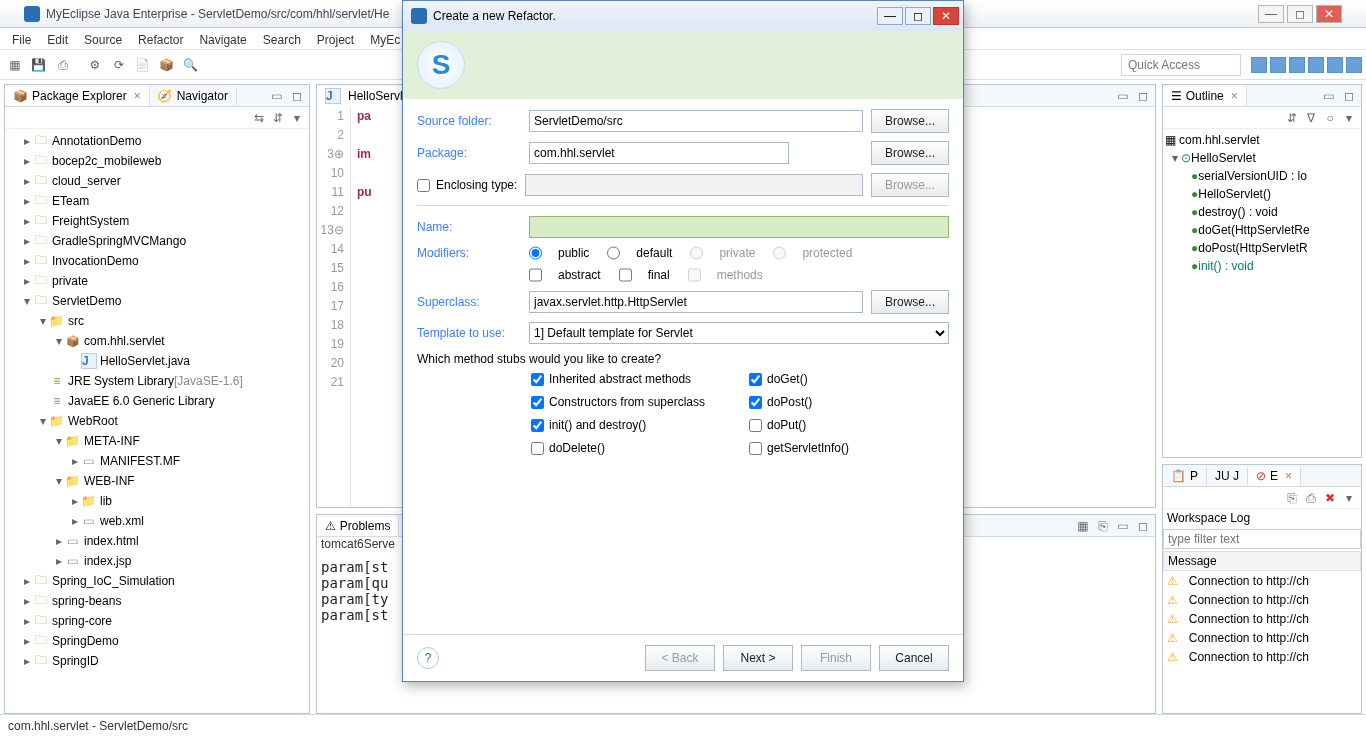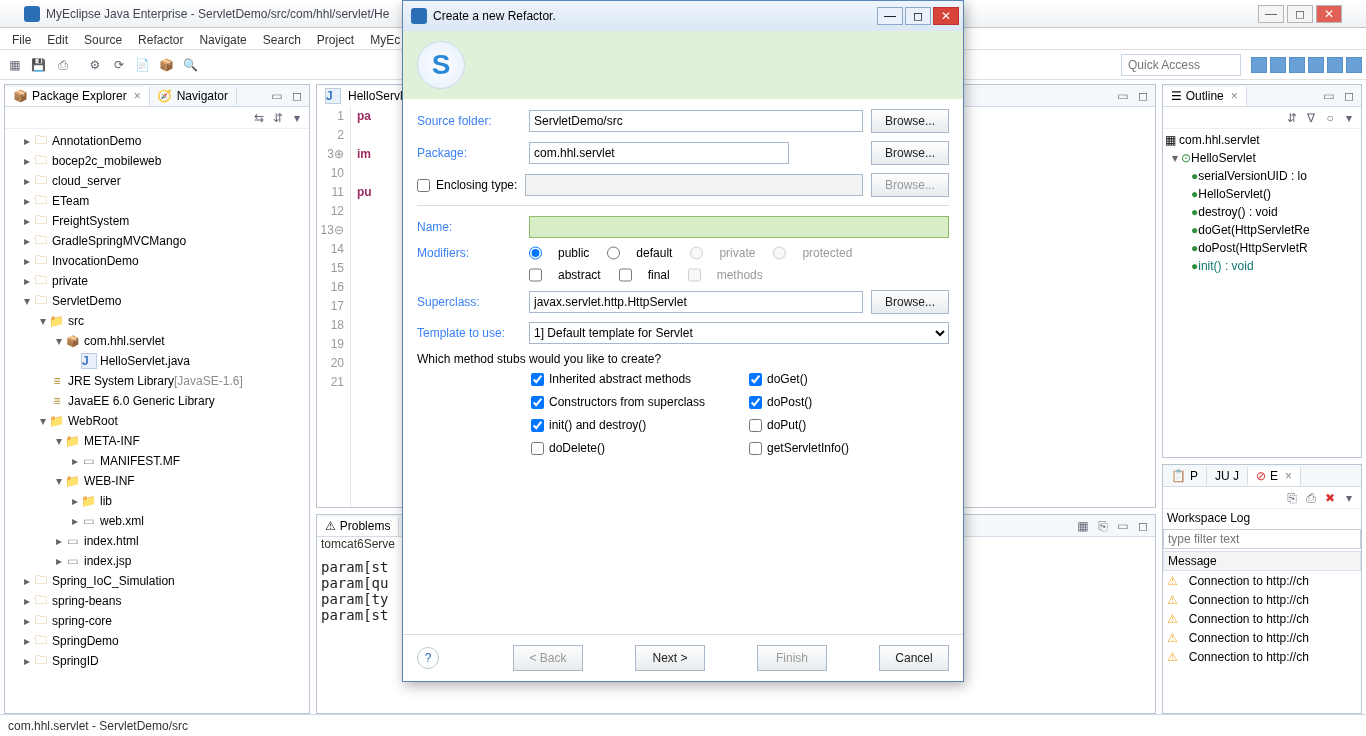--- a/index.html
+++ b/index.html
@@ -104,21 +104,21 @@
 .radio-group .disabled { color: #9a9a9a; }
 textarea.ifaces { flex: 1; height: 72px; border: 1px solid #8fbb6b; background: #d8edc6; resize: none; }
 .side-btns { display: flex; flex-direction: column; gap: 8px; width: 78px; }
 select.tmpl { flex: 1; height: 22px; border: 1px solid #a9b9c9; background: #fff; }
 .stub-q { margin: 6px 0 6px 0; }
 .stub-grid { display: grid; grid-template-columns: 200px 200px; gap: 9px 18px; margin-left: 114px; }
 .stub-grid label { display: flex; align-items: center; gap: 5px; }
 .dlg-footer { border-top: 1px solid #dcdcdc; padding: 10px 14px; display: flex; align-items: center; gap: 8px; }
 .dlg-footer .help { width: 22px; height: 22px; border: 1px solid #bcc; border-radius: 11px; color: #2a6fb5; display: flex; align-items: center; justify-content: center; }
 .dlg-footer .spacer { flex: 1; }
-.dlg-footer .btn { width: 70px; height: 26px; margin-left: 44px; }
+.dlg-footer .btn { width: 70px; height: 26px; }
 </style>
 </head>
 <body>
 
 <div class="main-window">
   <div class="titlebar">
     <div class="app-icon"></div>
     <div class="title">MyEclipse Java Enterprise - ServletDemo/src/com/hhl/servlet/He</div>
     <div class="gap"></div>
     <div class="winbtn">—</div>

